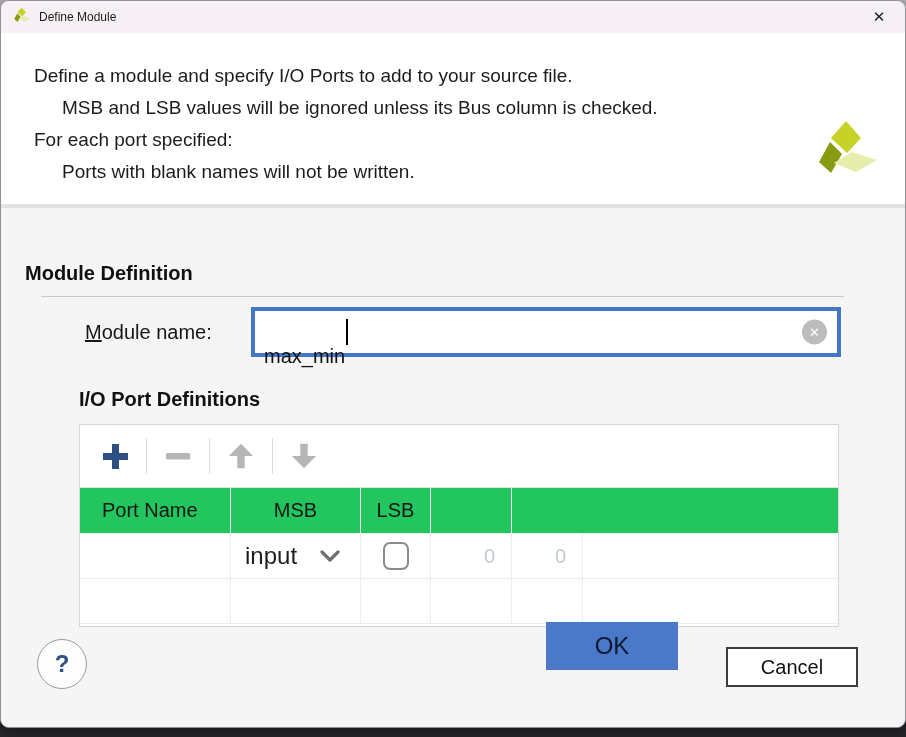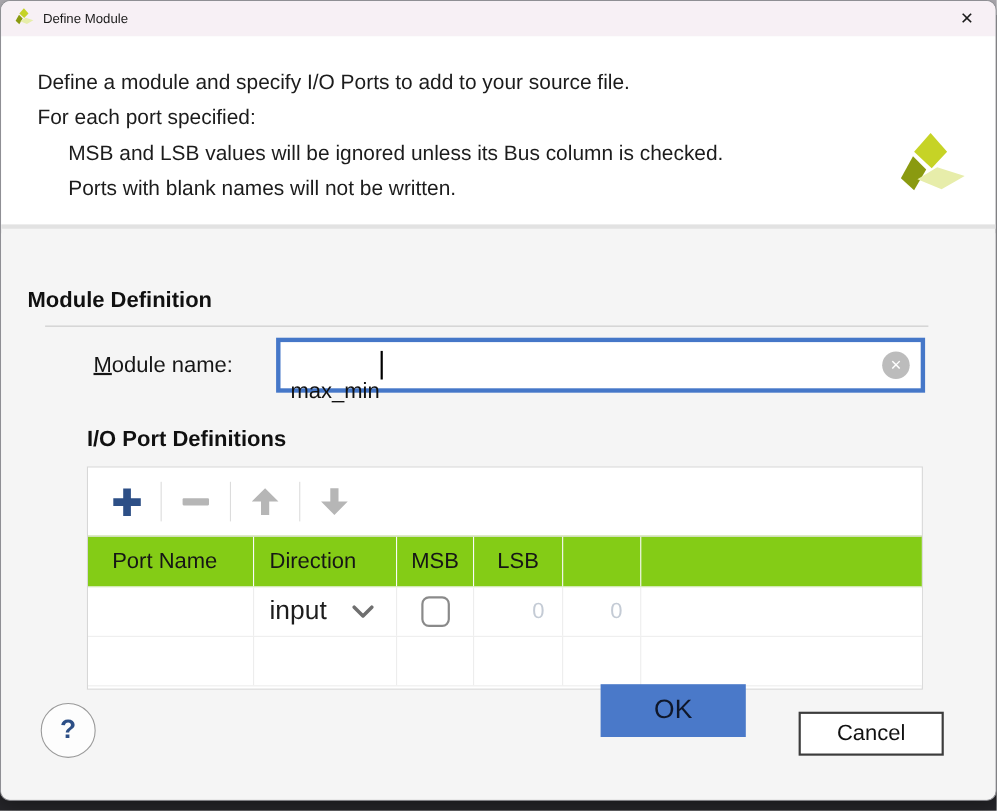--- a/index.html
+++ b/index.html
@@ -64,21 +64,21 @@
     position:absolute; left:78px; top:212px; width:760px; height:203px;
     background:#ffffff; border:1px solid #d7d7d7;
   }
   .toolbar { height:62px; display:flex; align-items:center; padding-left:18px; }
   .tb-btn { width:34px; height:34px; display:flex; align-items:center; justify-content:center; cursor:pointer; }
   .tb-sep { width:1px; height:36px; background:#dcdcdc; margin:0 14px; }
   .grid-row {
     display:grid; grid-template-columns:151px 130px 70px 81px 71px 1fr;
     align-items:center;
   }
-  .thead { height:47px; background:#84cc16; border-top:1px solid #e3e3e3; border-bottom:1px solid #f5f5f5;text-align:right; }
+  .thead { height:47px; background:#22c55e; border-top:1px solid #e3e3e3; border-bottom:1px solid #f5f5f5;text-align:right; }
   .thead .cell { font-size:20px; color:#161616; height:100%; display:flex; align-items:center; border-right:1px solid #fafafa; }
   .cell.c-portname { padding-left:22px; }
   .cell.c-direction { padding-left:14px; }
   .cell.c-center { justify-content:center; }
   .cell.c-num { justify-content:flex-end; padding-right:16px; }
   .trow { height:45px; border-bottom:1px solid #ededed; background:#ffffff; }
   .trow .cell { height:100%; display:flex; align-items:center; border-right:1px solid #ededed; }
   .trow .cell.no-border { border-right:none; }
   .dir-value { font-size:24px; color:#1d1d1d; padding-left:14px; }
   .dir-chevron { margin-left:auto; margin-right:20px; display:flex; }
@@ -115,22 +115,22 @@
     </svg>
     <span class="title">Define Module</span>
     <div class="close-btn">
       <span>✕</span>
     </div>
   </div>
 
   <div class="desc-section">
     <div class="desc-text">
       <div class="desc-line">Define a module and specify I/O Ports to add to your source file.</div>
+      <div class="desc-line indent">MSB and LSB values will be ignored unless its Bus column is checked.</div>
       <div class="desc-line">For each port specified:</div>
-      <div class="desc-line indent">MSB and LSB values will be ignored unless its Bus column is checked.</div>
       <div class="desc-line indent">Ports with blank names will not be written.</div>
     </div>
     <svg class="big-logo" viewBox="0 0 64 72">
       <polygon points="31,2 46,19 32,34 16,19" fill="#c6d326"></polygon>
       <polygon points="15,23 27,35 16,54 4,43" fill="#8a9a10"></polygon>
       <polygon points="37,33 62,41 41,53 19,44" fill="#e7edaa"></polygon>
     </svg>
   </div>
 
   <div class="body-section">
@@ -176,21 +176,20 @@
         <div class="tb-sep"></div>
         <div class="tb-btn">
           <svg width="28" height="28" viewBox="0 0 30 30">
             <polygon points="15,28 2,15 11,15 11,2 19,2 19,15 28,15" fill="#b6b6b6"></polygon>
           </svg>
         </div>
       </div>
 
       <div class="grid-row thead">
         <div class="cell c-portname">Port Name</div>
-        <div class="cell c-direction">Direction</div>
         <div class="cell c-center">MSB</div>
         <div class="cell c-center">LSB</div>
         <div class="cell no-border"></div>
       </div>
 
       <div class="grid-row trow">
         <div class="cell">
           <span class="dir-value"></span>
         </div>
         <div class="cell">

